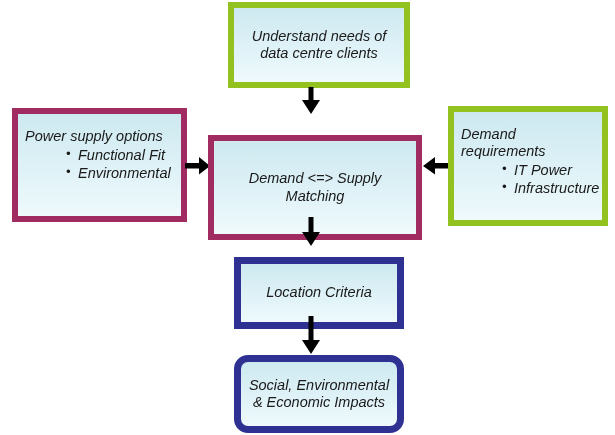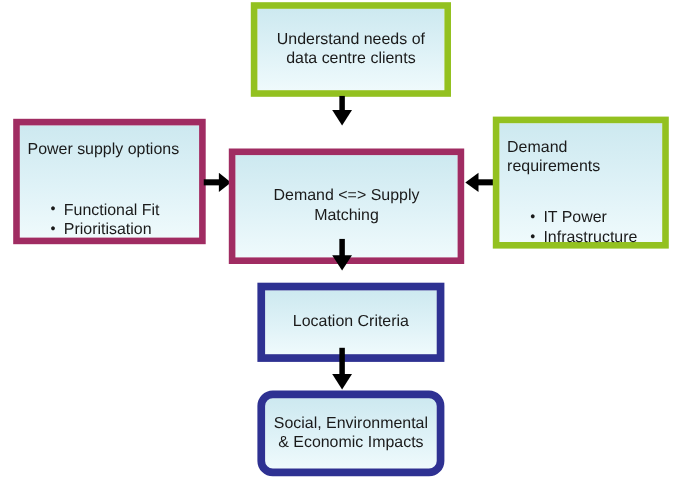--- a/index.html
+++ b/index.html
@@ -14,35 +14,36 @@
     overflow: hidden;
     font-family: "Liberation Sans", sans-serif;
     -webkit-font-smoothing: antialiased;
   }
 
   #diagram {
     position: absolute;
     left: 0; top: 0;
     width: 615px;
     height: 435px;
+    font-style: italic;
   }
 
   
   .box {
     position: absolute;
     box-sizing: border-box;
     background: linear-gradient(to bottom, #cde9f0 0%, #dff2f7 55%, #effafc 100%);
     display: flex;
     flex-direction: column;
     justify-content: center;
     color: #1a1a1a;
     line-height: 1.18;
   }
   .box.green  { border: 6px solid #93c120; }
-  .box.maroon { border: 6px solid #a02c62; gap: 36px; }
+  .box.maroon { border: 6px solid #a02c62; }
   .box.blue   { border: 7px solid #2e3192; }
 
   .box-title {
     text-align: center;
     font-size: 14.5px;
     white-space: pre-line;
   }
 
   
   .box.listbox {
@@ -50,42 +51,42 @@
     padding-top: 14px;
   }
   .list-heading {
     font-size: 14.5px;
     text-align: left;
     padding-left: 7px;
     margin-bottom: 1px;
   }
   ul.bullets {
     margin: 0;
-    padding: 0 0 0 28px;
+    padding: 0 0 0 48px;
     list-style: none;
   }
   ul.bullets li {
     font-size: 14.5px;
     position: relative;
     padding-left: 12px;
     margin: 1px 0;
   }
   ul.bullets li::before {
     content: "\2022";
     position: absolute;
     left: 0;
     top: -1px;
     font-size: 13px;
   }
 
   
   #box-understand      { left: 228px; top: 2px;   width: 182px; height: 86px; }
   #box-power-supply    { left: 12px;  top: 108px; width: 175px; height: 114px; }
   #box-matching        { left: 208px; top: 113px; width: 214px; height: 105px; margin-top: 22px; }
-  #box-demand-req      { left: 448px; top: 106px; width: 160px; height: 120px; gap: 28px; }
+  #box-demand-req      { left: 448px; top: 106px; width: 160px; height: 120px; }
   #box-location        { left: 234px; top: 257px; width: 170px; height: 72px; }
   #box-impacts         { left: 234px; top: 355px; width: 170px; height: 78px; border-radius: 14px; }
 
   
   .arrow {
     position: absolute;
   }
   #arrow-understand-to-matching { left: 300px; top: 87px;  width: 22px; height: 28px; }
   #arrow-matching-to-location   { left: 300px; top: 217px; width: 22px; height: 30px; }
   #arrow-location-to-impacts    { left: 300px; top: 316px; width: 22px; height: 40px; }
@@ -106,21 +107,21 @@
     <svg width="22" height="28" viewBox="0 0 22 28" aria-hidden="true">
       <rect x="8.5" y="0" width="5" height="15" fill="#000000"></rect>
       <polygon points="2,13 20,13 11,27" fill="#000000"></polygon>
     </svg>
   </div>
 
   <div class="box maroon listbox" id="box-power-supply">
     <div class="list-heading">Power supply options</div>
     <ul class="bullets">
       <li>Functional Fit</li>
-      <li>Prioritisation</li>
+      <li>Environmental</li>
     </ul>
   </div>
 
   <div class="arrow" id="arrow-power-to-matching">
     <svg width="26" height="22" viewBox="0 0 26 22" aria-hidden="true">
       <rect x="0" y="8" width="17" height="5.5" fill="#000000"></rect>
       <polygon points="14,2 14,19.5 25,11" fill="#000000"></polygon>
     </svg>
   </div>
 

